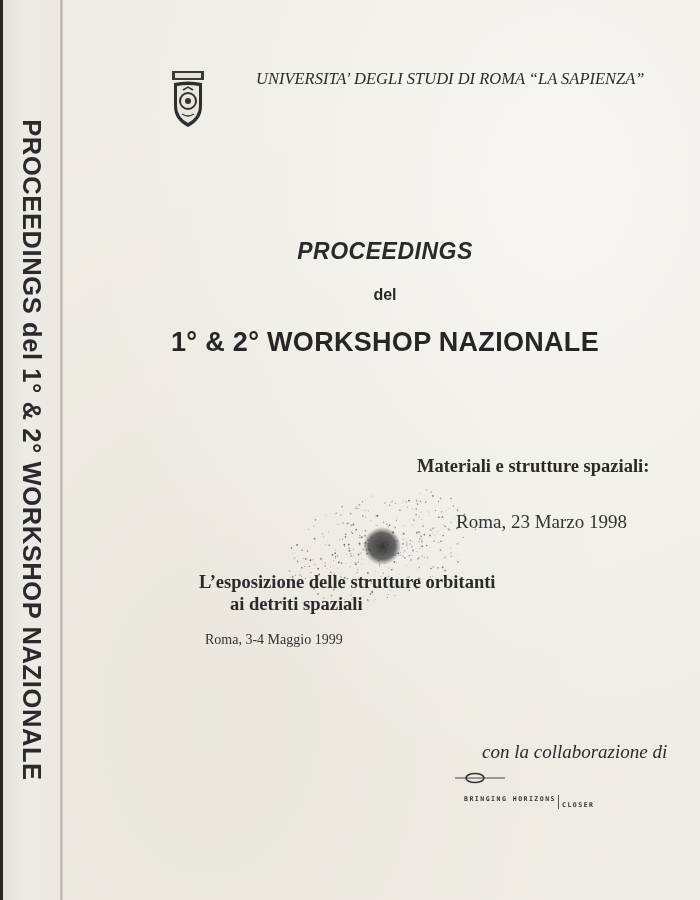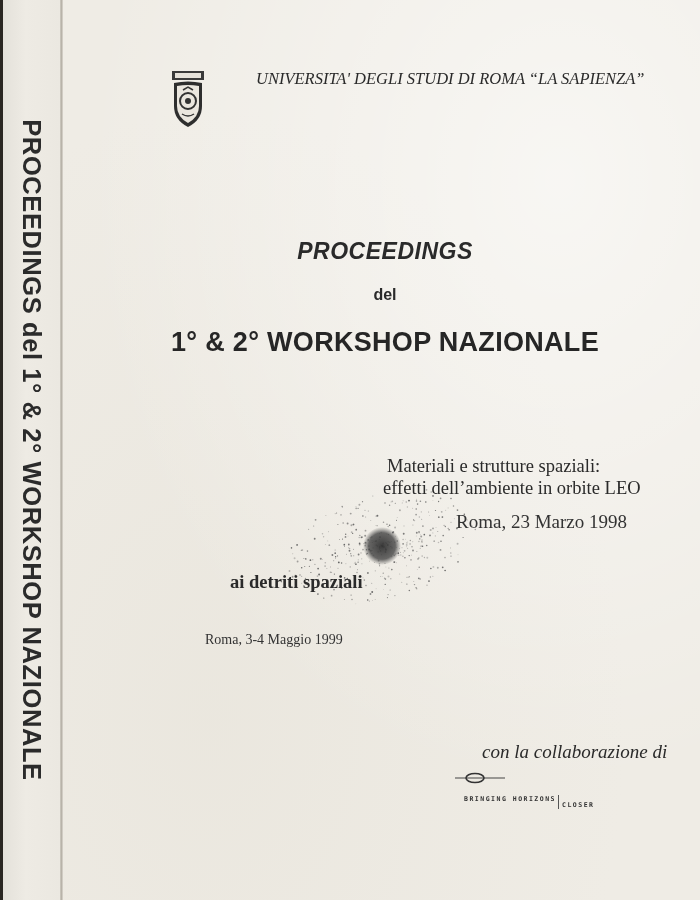--- a/index.html
+++ b/index.html
@@ -61,21 +61,21 @@
       font-size: 16px; color: #2a2a2a;
     }
     .workshop {
       position: absolute; left: 0; width: 770px; top: 327px; text-align: center;
       font-family: "Liberation Sans", sans-serif; font-weight: bold;
       font-size: 27px; color: #262626; letter-spacing: 0.3px;
     }
     .debris {
       position: absolute; left: 285px; top: 470px; width: 200px; height: 150px;
     }
-    .ws1 { position: absolute; left: 387px; top: 455px; font-weight: normal; font-size: 18.5px; line-height: 22px; color: #2a2a2a; }
+    .ws1 { position: absolute; left: 417px; top: 455px; font-weight: bold; font-size: 18.5px; line-height: 22px; color: #2a2a2a; }
     .ws1 .l2 { display: block; margin-left: -4px; }
     .ws1-date { position: absolute; left: 456px; top: 511px; font-size: 19px; color: #333; }
     .ws2 { position: absolute; left: 199px; top: 571px; font-weight: bold; font-size: 18.5px; line-height: 22px; color: #2a2a2a; }
     .ws2 .l2 { display: block; padding-left: 31px; }
     .ws2-date { position: absolute; left: 205px; top: 632px; font-size: 14px; color: #333; }
     .collab { position: absolute; left: 482px; top: 741px; font-style: italic; font-size: 19px; color: #2a2a2a; }
     .logo { position: absolute; left: 455px; top: 765px; width: 200px; height: 45px; }
     .logo-mark { position: absolute; left: 0; top: 7px; width: 50px; height: 12px; }
     .logo-word {
       position: absolute; left: 52px; top: -4px;
@@ -547,25 +547,25 @@
       <circle cx="73.6" cy="84.5" r="0.91" opacity="0.72"></circle>
       <circle cx="100.7" cy="78.3" r="0.68" opacity="0.57"></circle>
       <circle cx="121.9" cy="72.9" r="0.70" opacity="0.43"></circle>
       <circle cx="91.1" cy="118.8" r="0.44" opacity="0.37"></circle>
     </g>
   <circle cx="97" cy="76" r="19" fill="url(#core)"></circle>
 </svg>
 
 <div class="ws1">
   <span>Materiali e strutture spaziali:</span>
-  <span class="l2">effetti dell’ambiente in orbite LEO</span>
 </div>
 <div class="ws1-date">Roma, 23 Marzo 1998</div>
 
 <div class="ws2">
+  <span>L’esposizione delle strutture orbitanti</span>
   <span class="l2">ai detriti spaziali</span>
 </div>
 <div class="ws2-date">Roma, 3-4 Maggio 1999</div>
 
 <div class="collab">con la collaborazione di</div>
 
 <div class="logo">
   <svg class="logo-mark" viewBox="0 0 50 12">
     <line x1="0" y1="6" x2="50" y2="6" stroke="#444" stroke-width="1.2"></line>
     <ellipse cx="20" cy="6" rx="9" ry="4.5" fill="none" stroke="#333" stroke-width="1.6"></ellipse>

